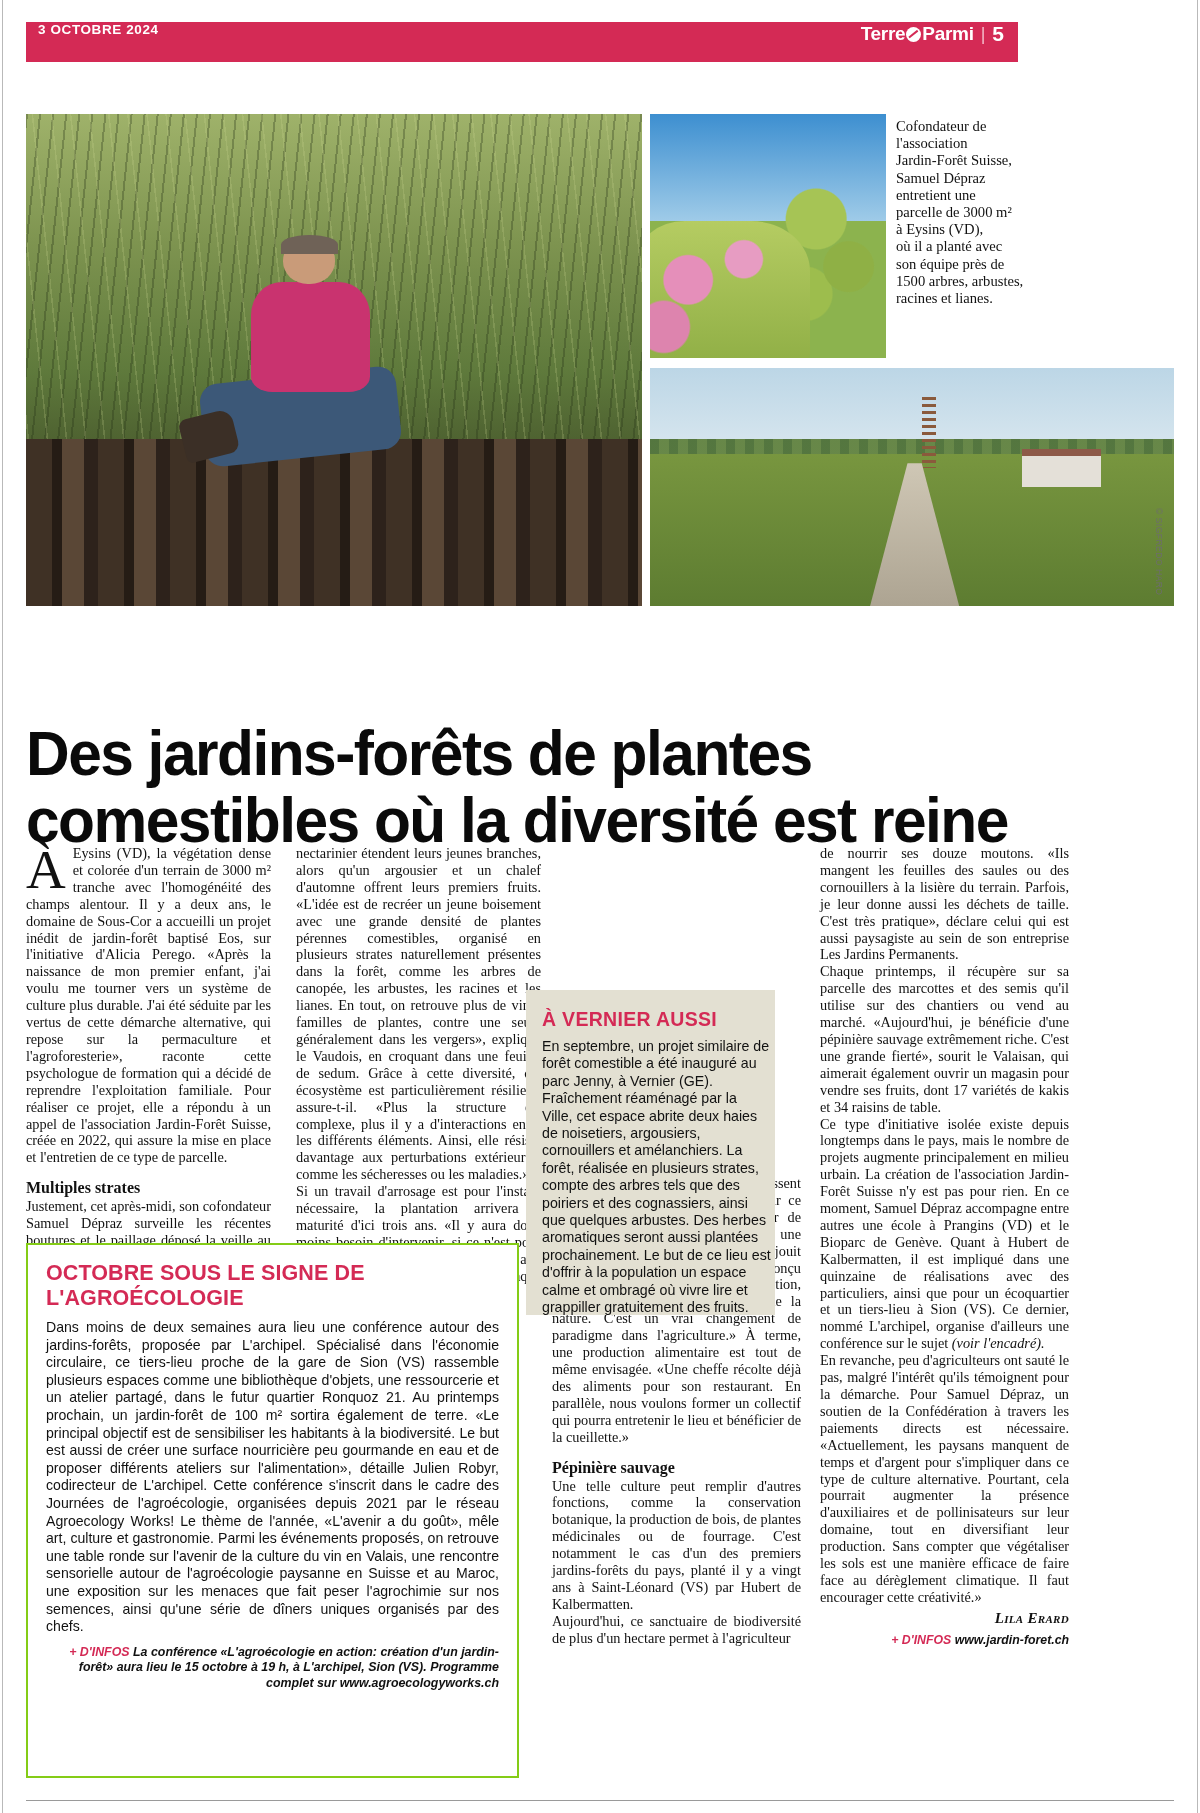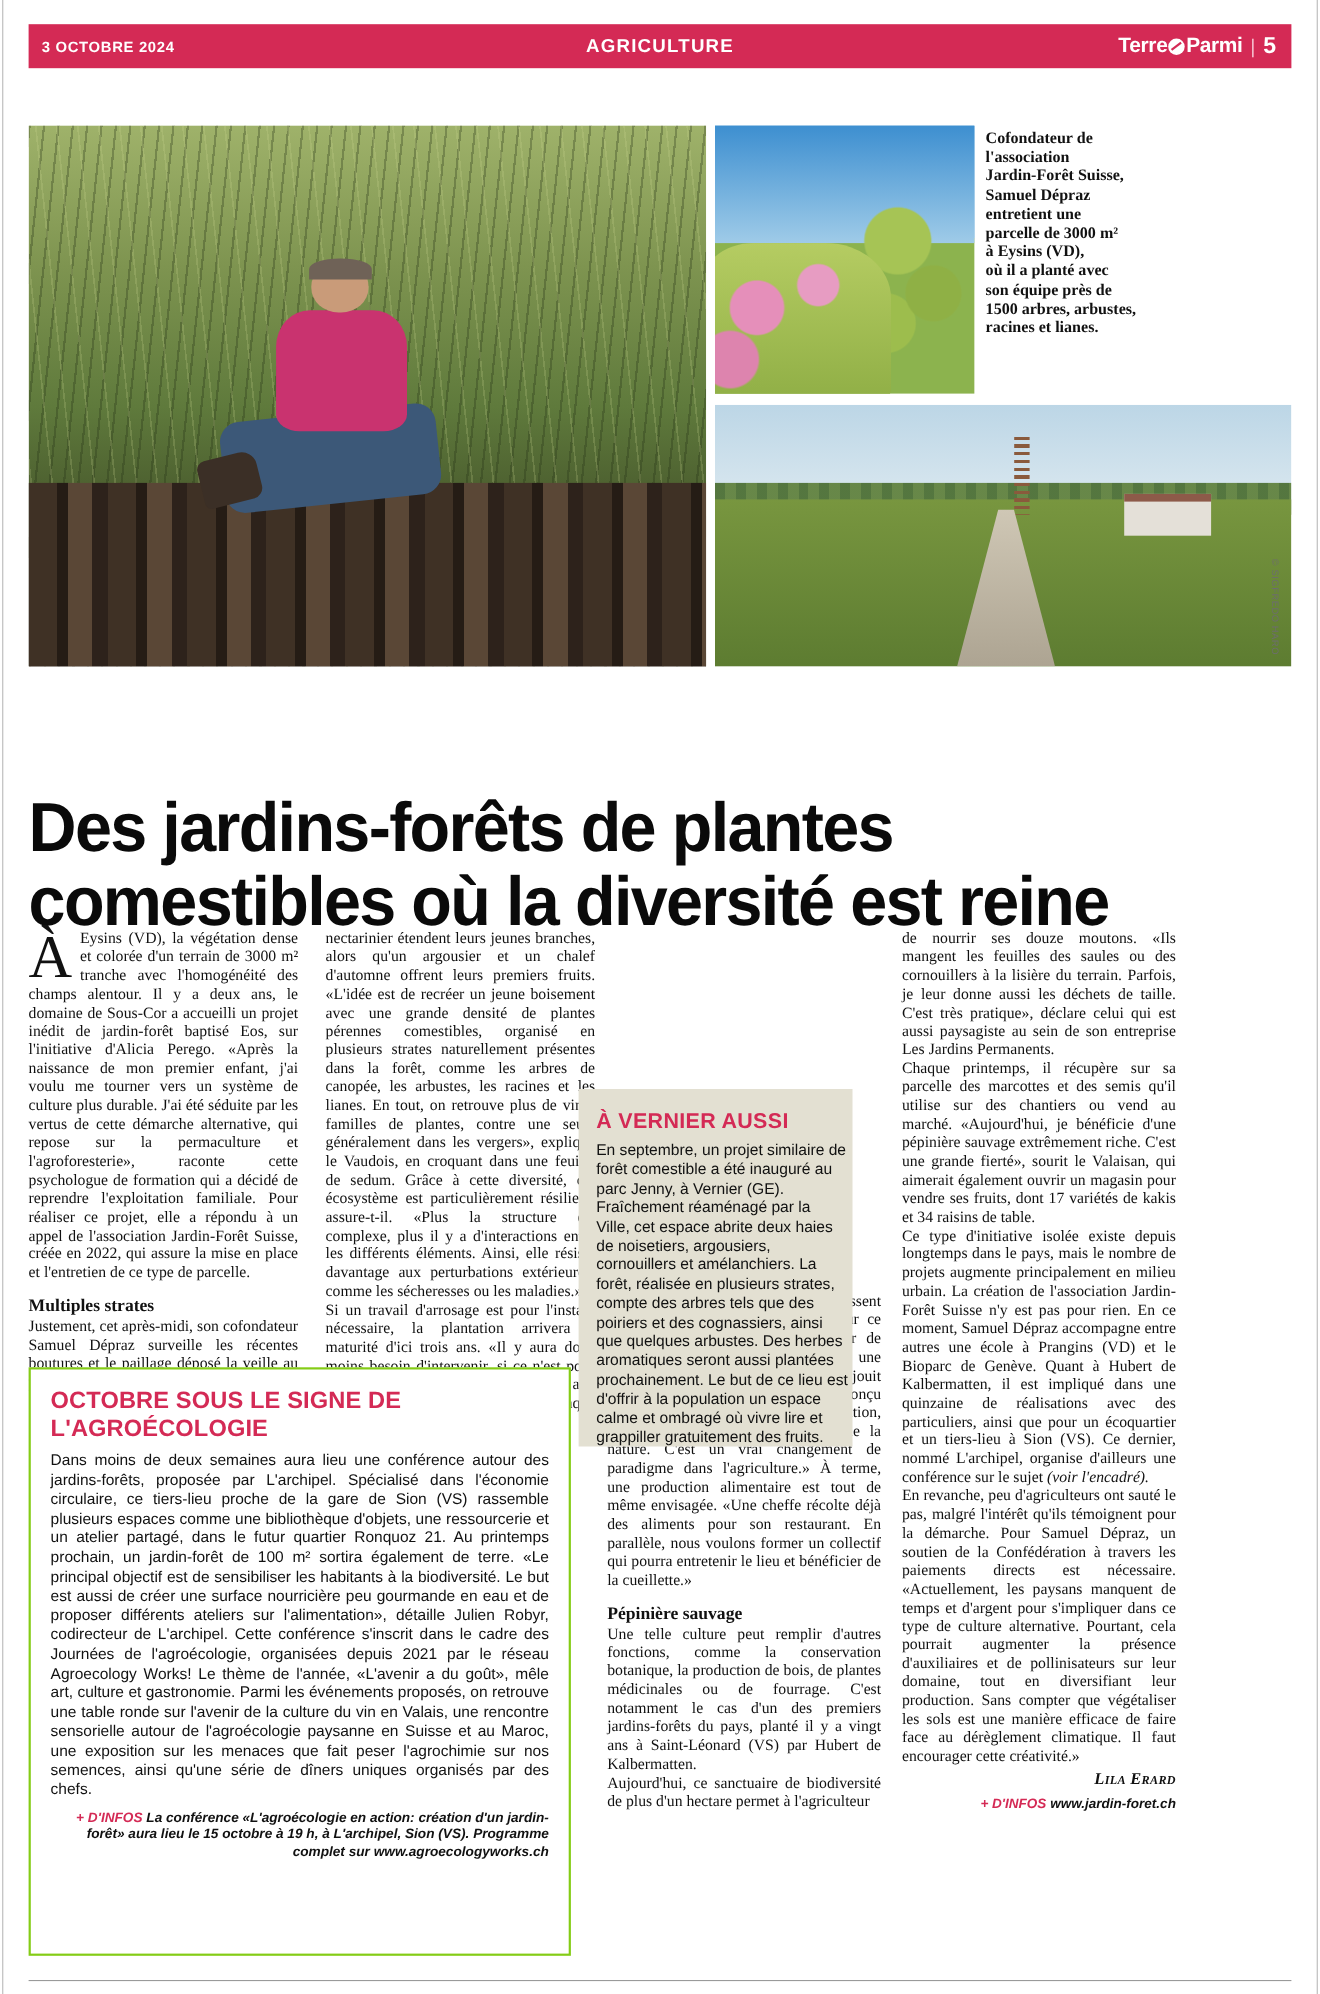--- a/index.html
+++ b/index.html
@@ -19,23 +19,23 @@
   }
   
   .edge-rule-left, .edge-rule-right {
     position:absolute; top:0; bottom:0; width:1px; background:#b9b9b9;
   }
   .edge-rule-left { left:2px; }
   .edge-rule-right { right:2px; }
 
   
   .masthead {
-    position:absolute; left:26px; top:22px; width:1148px; height:40px;
+    position:absolute; left:26px; top:22px; width:992px; height:40px;
     background:#d42a55;
-    display:flex; align-items:center;
+    display:flex; align-items:flex-start;
     box-sizing:border-box;
     padding:0 14px 0 12px;
   }
   .masthead .date {
     color:#ffffff;
     font-family:"Liberation Sans", sans-serif;
     font-weight:bold;
     font-size:13.5px;
     letter-spacing:0.6px;
     white-space:nowrap;
@@ -89,21 +89,21 @@
   }
   .photo-br {
     position:absolute; left:650px; top:368px; width:524px; height:238px;
     overflow:hidden;
   }
   .caption-box {
     position:absolute; left:896px; top:118px; width:268px; height:236px;
   }
   .caption-box .cap {
     font-family:"Liberation Serif", serif;
-    font-weight:bold;
+    font-weight:normal;
     font-size:14.6px;
     line-height:17.2px;
     color:#111;
     white-space:pre-line;
   }
   .photo-credit {
     position:absolute; left:1164px; top:508px;
     font-family:"Liberation Sans", sans-serif;
     font-size:8.5px; color:#6d6d6d; letter-spacing:0.5px;
     transform:rotate(90deg); transform-origin:left top;
@@ -287,21 +287,20 @@
 </head>
 <body>
 
 <div class="page">
 
   <div class="edge-rule-left"></div>
   <div class="edge-rule-right"></div>
 
   <div class="masthead">
     <span class="date">3 OCTOBRE 2024</span>
-    <span class="section">AGRICULTURE</span>
     <span class="brandwrap">
       <span class="brand">
         <span>Terre</span>
         <span class="brand-mark"></span>
         <span>Parmi</span>
       </span>
       <span class="pipe">|</span>
       <span class="pageno">5</span>
     </span>
   </div>

